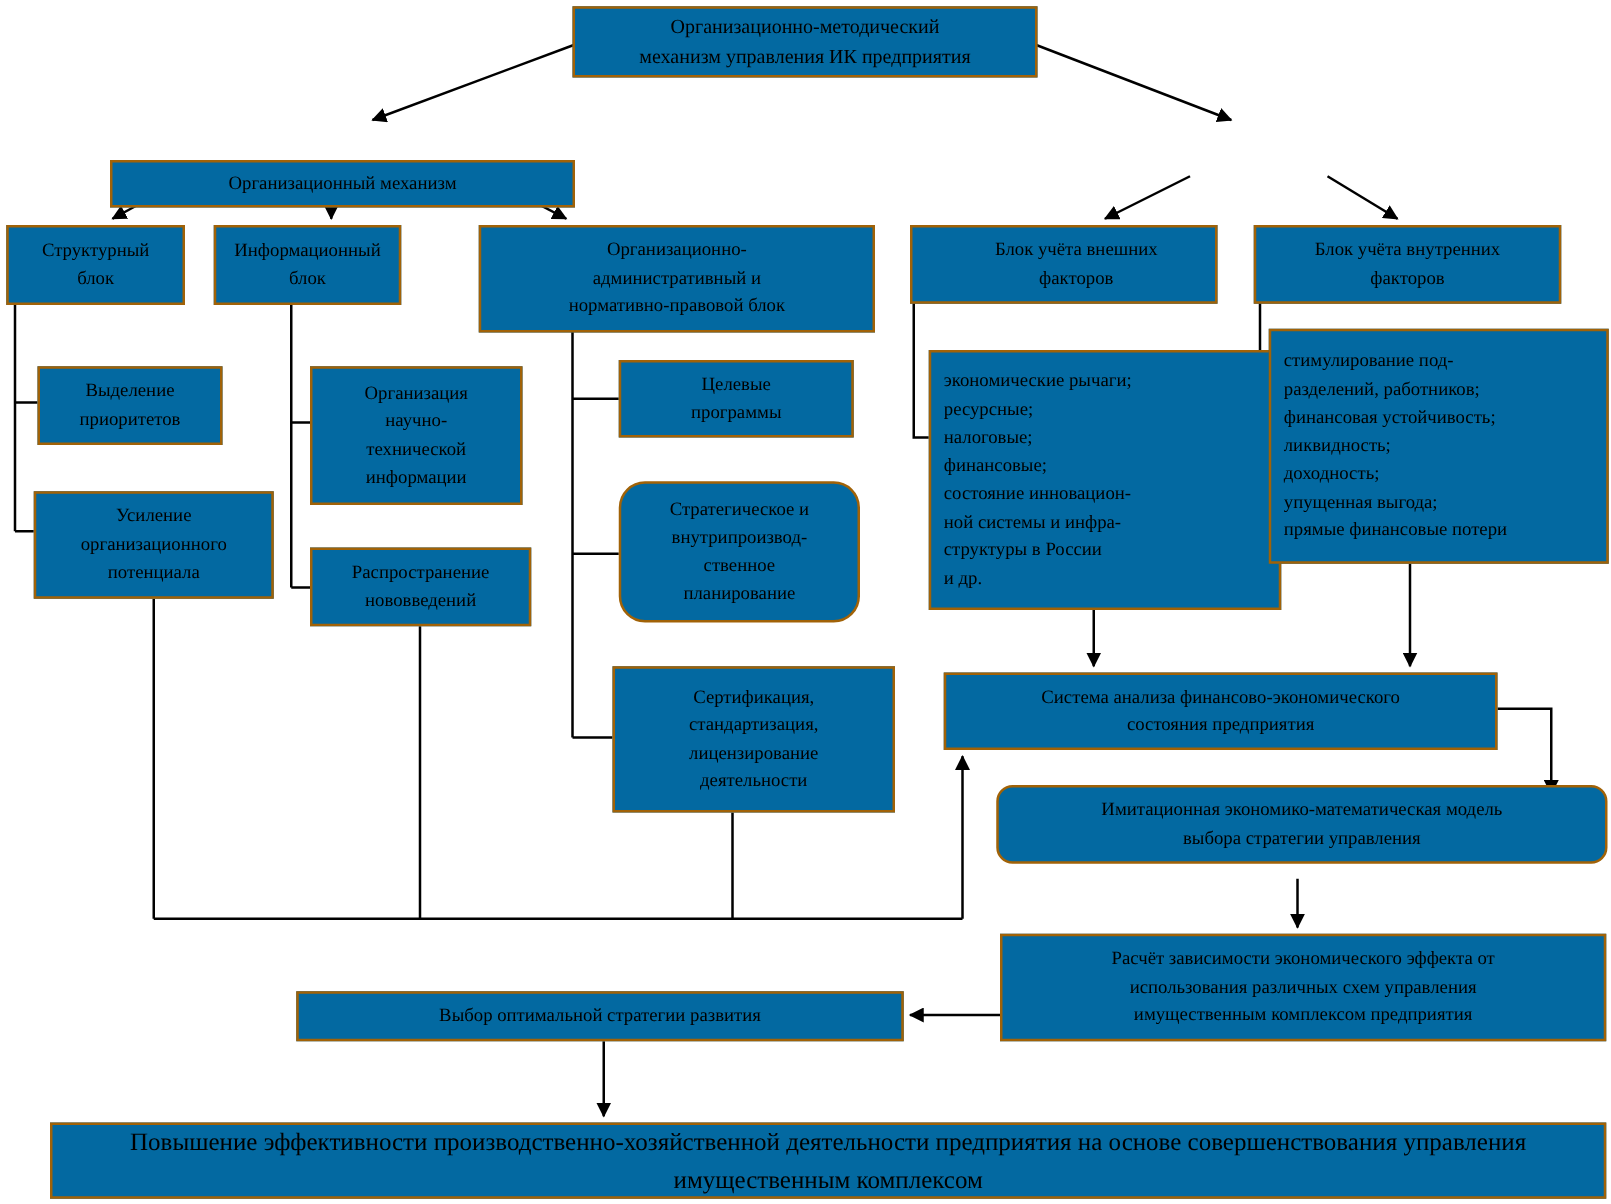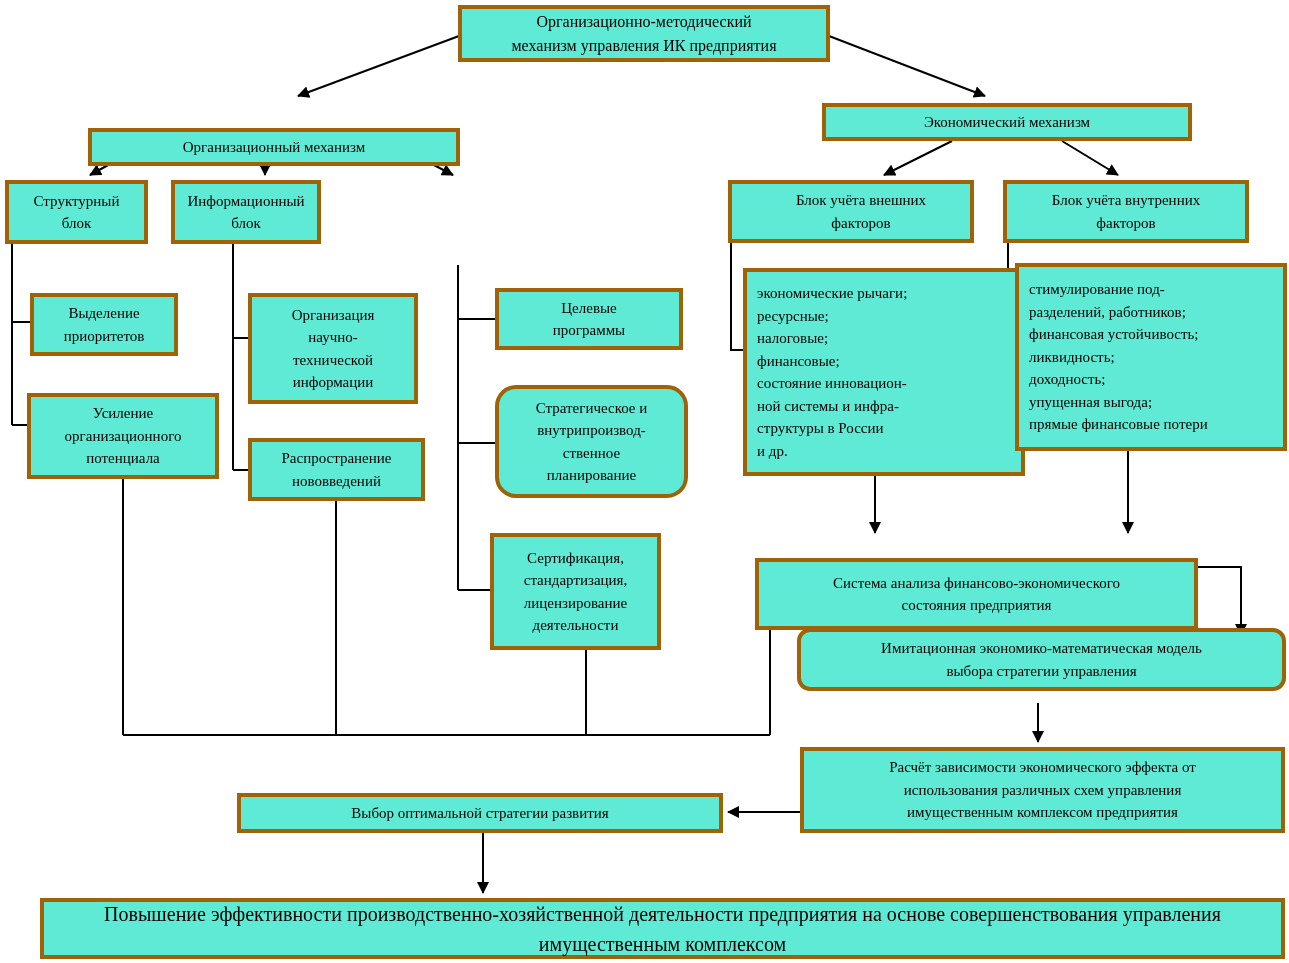--- a/index.html
+++ b/index.html
@@ -8,22 +8,22 @@
     width:1289px;height:963px;
     background:#ffffff;
     font-family:"Liberation Serif", "DejaVu Serif", serif;
     color:#000;
     overflow:hidden;
   }
   svg.wires{position:absolute;left:0;top:0;width:1289px;height:963px;}
   .node{
     position:absolute;
     box-sizing:border-box;
-    border:4px solid #a16207;
-    background:#5eead4;
+    border:2px solid #a16207;
+    background:#0369a1;
     display:flex;
     align-items:center;
     justify-content:center;
     text-align:center;
     white-space:pre-line;
     font-size:15px;
     line-height:1.5;
     padding:2px 6px;
   }
   .node.list{
@@ -38,24 +38,24 @@
   #n-info{left:171px;top:180px;width:150px;height:64px;}
   #n-orgadm{left:383px;top:180px;width:317px;height:86px;}
   #n-ext{left:728px;top:180px;width:246px;height:63px;padding-left:26px;}
   #n-int{left:1003px;top:180px;width:246px;height:63px;}
   #n-vydel{left:30px;top:293px;width:148px;height:63px;}
   #n-usil{left:27px;top:393px;width:192px;height:86px;}
   #n-orgnti{left:248px;top:293px;width:170px;height:111px;}
   #n-raspr{left:248px;top:438px;width:177px;height:63px;}
   #n-tselev{left:495px;top:288px;width:188px;height:62px;}
   #n-strateg{left:495px;top:385px;width:193px;height:113px;border-radius:21px;}
-  #n-sertif{left:490px;top:533px;width:171px;height:117px;}
-  #n-extlist{left:743px;top:268px;width:282px;height:208px;}
+  #n-sertif{left:490px;top:533px;width:226px;height:117px;}
+  #n-extlist{left:743px;top:280px;width:282px;height:208px;}
   #n-intlist{left:1015px;top:263px;width:272px;height:188px;}
-  #n-sistema{left:755px;top:538px;width:443px;height:72px;margin-top:20px;}
+  #n-sistema{left:755px;top:538px;width:443px;height:62px;}
   #n-imit{left:797px;top:628px;width:489px;height:63px;border-radius:13px;}
   #n-raschet{left:800px;top:747px;width:485px;height:86px;}
   #n-vybor{left:237px;top:793px;width:486px;height:40px;}
   #n-bottom{left:40px;top:898px;width:1245px;height:61px;font-size:20px;}
 </style>
 </head>
 <body>
 
 <div class="stage">
 
@@ -97,26 +97,28 @@
       <line x1="800" y1="812" x2="728" y2="812" marker-end="url(#arr)"></line>
 
       <line x1="483" y1="833" x2="483" y2="893" marker-end="url(#arr)"></line>
     </g>
   </svg>
 
   <div class="node" id="n-root">Организационно-методический
 механизм управления ИК предприятия</div>
 
   <div class="node" id="n-org-mech">Организационный механизм</div>
-  <div class="node" id="n-econ-mech">Экономический механизм</div>
 
   <div class="node" id="n-struct">Структурный
 блок</div>
   <div class="node" id="n-info">Информационный
 блок</div>
+  <div class="node" id="n-orgadm">Организационно-
+административный и
+нормативно-правовой блок</div>
   <div class="node" id="n-ext">Блок учёта внешних
 факторов</div>
   <div class="node" id="n-int">Блок учёта внутренних
 факторов</div>
 
   <div class="node" id="n-vydel">Выделение
 приоритетов</div>
   <div class="node" id="n-usil">Усиление
 организационного
 потенциала</div>

